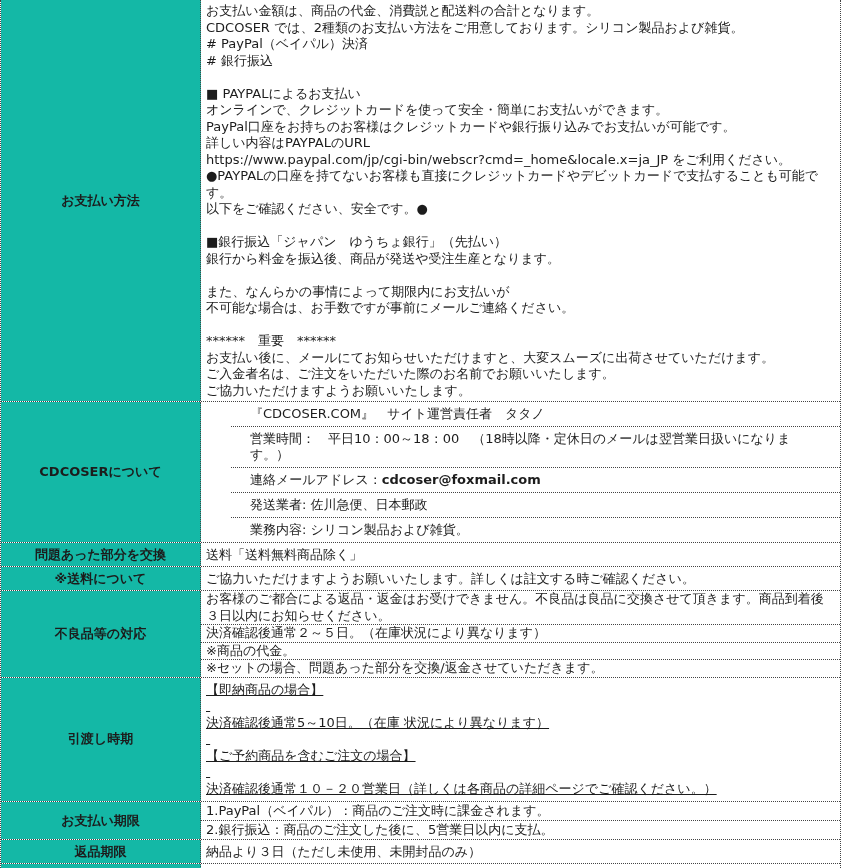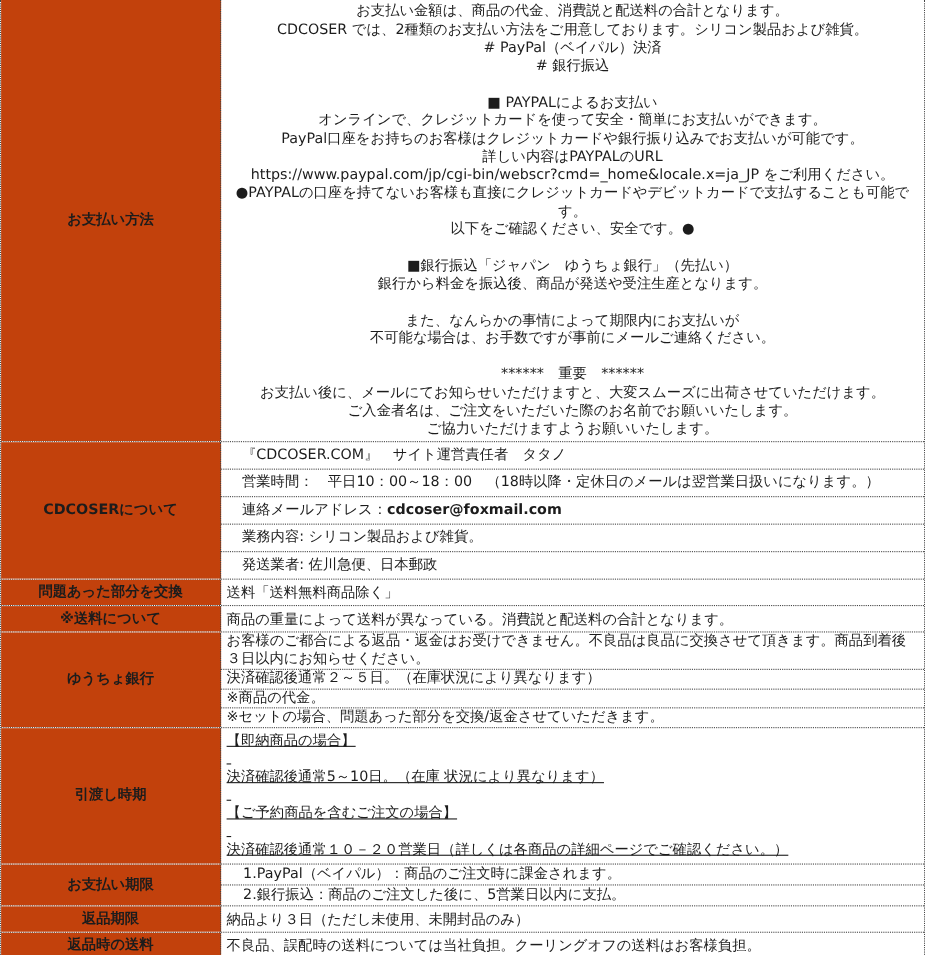--- a/index.html
+++ b/index.html
@@ -18,43 +18,43 @@
     background: #ffffff;
   }
   .row {
     display: flex;
     border-top: 1px dotted #444;
   }
   .policy-table > .row:first-child { border-top: none; }
   .label-cell {
     width: 200px;
     min-width: 200px;
-    background: #c2410c;
+    background: #14b8a6;
     border-right: 1px dotted #444;
     display: flex;
     align-items: center;
     justify-content: center;
     text-align: center;
     font-weight: bold;
     padding: 2px 4px;
     line-height: 16px;
   }
   .content-cell { flex: 1; min-width: 0; }
   .content-cell.pad { padding: 3px 5px 2px 5px; }
   .line { line-height: 16.5px; min-height: 16.5px; white-space: pre-wrap; }
   .subrow {
     border-bottom: 1px dotted #444;
     line-height: 16px;
   }
   .content-cell .subrow:last-child { border-bottom: none; }
-  .row-about .subrow { padding: 4px 19px; }
+  .row-about .subrow { padding: 4px 19px; margin-left: 30px; }
   .row-defective .subrow { padding: 0px 5px; line-height: 16.5px; }
-  .row-payment-deadline .subrow { padding: 1px 20px; }
+  .row-payment-deadline .subrow { padding: 1px 5px; }
   .row-delivery .content-cell { padding: 4px 5px; }
-  .row-payment-method .content-cell { min-height: 396px; text-align: center; }
+  .row-payment-method .content-cell { min-height: 396px; }
   .row-delivery .content-cell { min-height: 123px; text-decoration: underline; }
   .bold { font-weight: bold; }
 </style>
 </head>
 <body>
 
 <div class="policy-table">
 
   <div class="row row-payment-method">
     <div class="label-cell">お支払い方法</div>
@@ -84,37 +84,37 @@
         <div class="line">ご協力いただけますようお願いいたします。</div>
       </div>
   </div>
 
   <div class="row row-about">
     <div class="label-cell">CDCOSERについて</div>
     <div class="content-cell">
       <div class="subrow">『CDCOSER.COM』　サイト運営責任者　タタノ</div>
       <div class="subrow">営業時間：　平日10：00～18：00　（18時以降・定休日のメールは翌営業日扱いになります。）</div>
       <div class="subrow"><span>連絡メールアドレス：</span><span class="bold">cdcoser@foxmail.com</span></div>
+      <div class="subrow">発送業者: 佐川急便、日本郵政</div>
       <div class="subrow">業務内容: シリコン製品および雑貨。</div>
-      <div class="subrow">発送業者: 佐川急便、日本郵政</div>
     </div>
   </div>
 
   <div class="row">
     <div class="label-cell">問題あった部分を交換</div>
     <div class="content-cell pad">送料「送料無料商品除く」</div>
   </div>
 
   <div class="row">
     <div class="label-cell">※送料について</div>
-    <div class="content-cell pad">商品の重量によって送料が異なっている。消費説と配送料の合計となります。</div>
+    <div class="content-cell pad">ご協力いただけますようお願いいたします。詳しくは註文する時ご確認ください。</div>
   </div>
 
   <div class="row row-defective">
-    <div class="label-cell">ゆうちょ銀行</div>
+    <div class="label-cell">不良品等の対応</div>
     <div class="content-cell">
         <div class="subrow">お客様のご都合による返品・返金はお受けできません。不良品は良品に交換させて頂きます。商品到着後３日以内にお知らせください。</div>
         <div class="subrow">決済確認後通常２～５日。（在庫状況により異なります）</div>
         <div class="subrow">※商品の代金。</div>
         <div class="subrow">※セットの場合、問題あった部分を交換/返金させていただきます。</div>
       </div>
   </div>
 
   <div class="row row-delivery">
     <div class="label-cell">引渡し時期</div>

